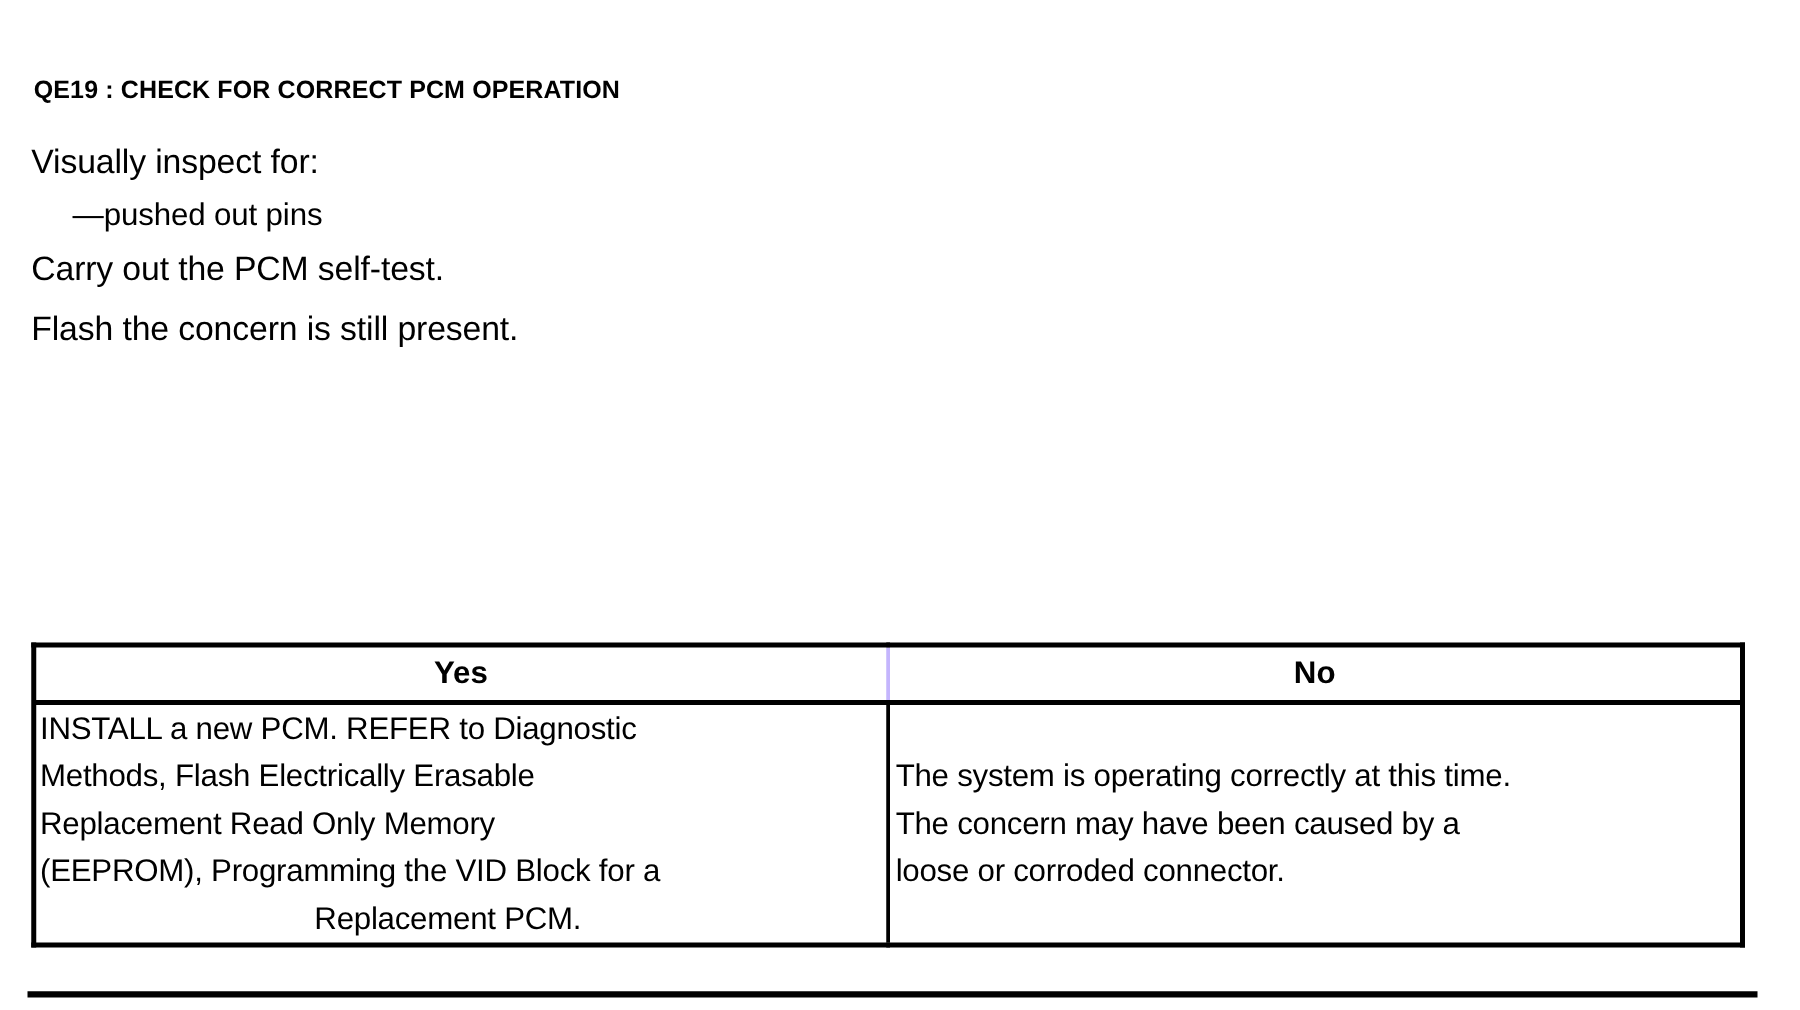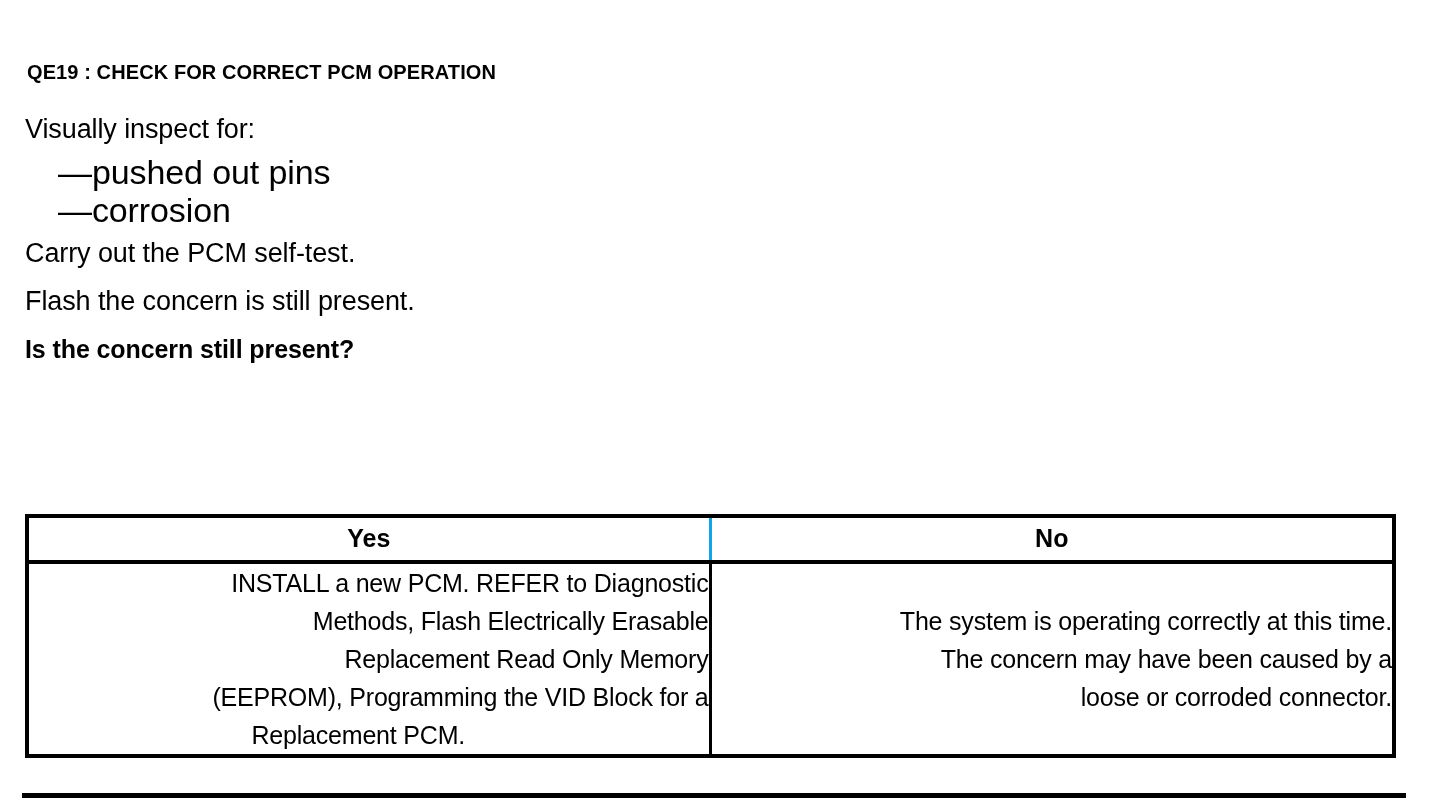--- a/index.html
+++ b/index.html
@@ -42,21 +42,21 @@
     top: 105px;
     width: 1380px;
   }
   .instr-line {
     font-size: 27px;
     line-height: 48px;
     white-space: nowrap;
     letter-spacing: -0.1px;
   }
   .instr-line.sub {
-    font-size: 34px;
+    font-size: 25px;
     line-height: 38px;
     padding-left: 33px;
   }
   .instr-line.question {
     font-weight: bold;
     font-size: 25px;
   }
 
   
   .result-table {
@@ -66,21 +66,21 @@
     width: 1367px;
     border-collapse: collapse;
     table-layout: fixed;
     border: 4px solid #000;
   }
   .result-table col.c-yes { width: 683px; }
   .result-table col.c-no  { width: 684px; }
 
   .result-table th {
     border-bottom: 4px solid #000;
-    border-right: 3px solid #0ea5e9;
+    border-right: 3px solid #c4b5fd;
     font-size: 25px;
     font-weight: bold;
     text-align: center;
     padding: 5px 0 7px 0;
     line-height: 30px;
   }
   .result-table th:last-child { border-right: none; margin-top: 36px; }
 
   .result-table td {
     border-right: 3px solid #000;
@@ -90,24 +90,23 @@
   }
   .result-table td:last-child { border-right: none; }
 
   .cell-lines {
     font-size: 25px;
     line-height: 38px;
   }
   .cell-lines .cl {
     white-space: nowrap;
     letter-spacing: -0.2px;
-    text-align: right;
   }
   .cell-yes { padding-left: 3px; }
-  .cell-no  { padding-left: 5px; margin-left: 48px; }
+  .cell-no  { padding-left: 5px; }
   .cl.center { text-align: center; padding-right: 24px; }
 
   
   .bottom-rule {
     position: absolute;
     left: 22px;
     top: 793px;
     width: 1384px;
     height: 5px;
     background: #000;
@@ -116,24 +115,22 @@
 </head>
 <body>
 
 <div class="page">
 
   <div class="step-title">QE19 : CHECK FOR CORRECT PCM OPERATION</div>
 
   <div class="instructions">
     <div class="instr-line">Visually inspect for:</div>
     <div class="instr-line sub">—pushed out pins</div>
-    <div class="instr-line sub">—corrosion</div>
     <div class="instr-line">Carry out the PCM self-test.</div>
     <div class="instr-line">Flash the concern is still present.</div>
-    <div class="instr-line question">Is the concern still present?</div>
   </div>
 
   <table class="result-table">
     <colgroup>
       <col class="c-yes">
       <col class="c-no">
     </colgroup>
     <thead>
       <tr>
         <th>Yes</th>

